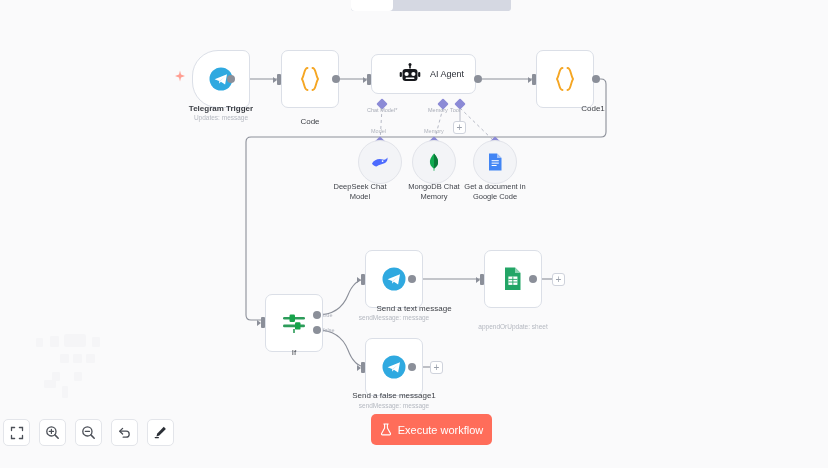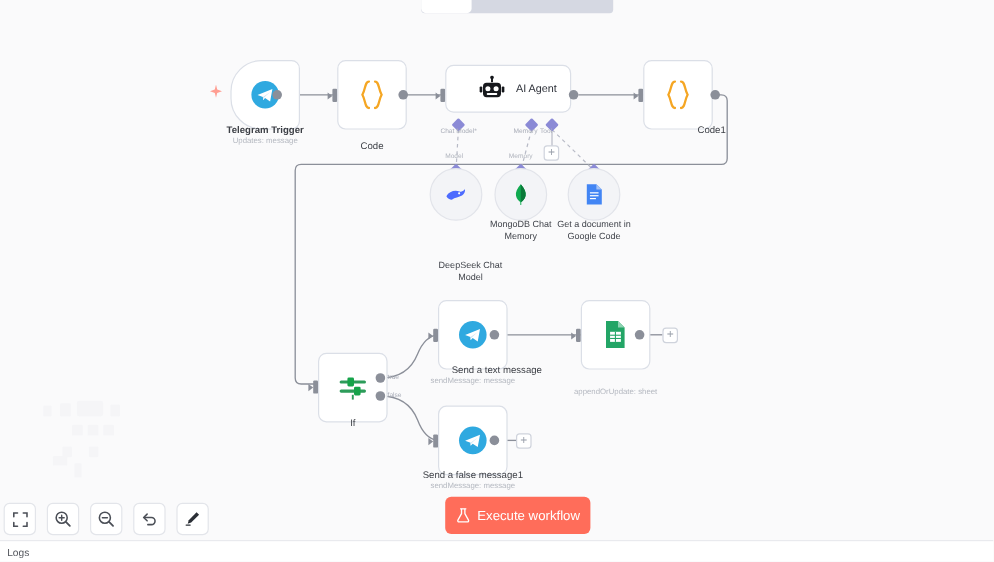--- a/index.html
+++ b/index.html
@@ -237,21 +237,21 @@
     <div class="edge-label" style="left:371px; top:128px;">Model</div>
     <div class="edge-label" style="left:424px; top:128px;">Memory</div>
 
     <div class="port-diamond" style="left:376px; top:138px;"></div>
     <div class="subnode" style="left:358px; top:140px;">
       <svg width="20" height="20" viewBox="0 0 20 20">
         <path d="M2 11.5 C4 7.5 9 6 13 7.5 C15 8.2 16.5 7 17.5 5.6 C17.8 8 16.8 10 15 11 C12.5 12.4 9 12.6 6.5 14.5 C4.8 14.3 2.8 13.2 2 11.5 Z" fill="#4d6bfe"></path>
         <circle cx="12.6" cy="9.1" r="0.9" fill="#fff"></circle>
       </svg>
     </div>
-    <div class="subnode-title" style="left:392px; top:182px;margin-top:34px;">DeepSeek Chat Model</div>
+    <div class="subnode-title" style="left:360px; top:182px;">DeepSeek Chat Model</div>
 
     <div class="port-diamond" style="left:430px; top:138px;"></div>
     <div class="subnode" style="left:412px; top:140px;">
       <svg width="20" height="20" viewBox="0 0 20 20">
         <path d="M10 1.5 C13 5 14.6 8 14 11.2 C13.5 14 11.6 15.6 10 16.5 C8.4 15.6 6.5 14 6 11.2 C5.4 8 7 5 10 1.5 Z" fill="#10aa50"></path>
         <path d="M10 1.5 C13 5 14.6 8 14 11.2 C13.5 14 11.6 15.6 10 16.5 Z" fill="#0b7a3a"></path>
         <rect x="9.6" y="15.8" width="0.8" height="3" fill="#10aa50"></rect>
       </svg>
     </div>
     <div class="subnode-title" style="left:434px; top:182px;">MongoDB Chat Memory</div>
@@ -366,17 +366,14 @@
   </div>
 
   <button class="execute-btn">
     <svg width="12" height="13" viewBox="0 0 12 13">
       <path d="M4.6 1 V5 L1.6 10.4 A1 1 0 0 0 2.5 11.9 H9.5 A1 1 0 0 0 10.4 10.4 L7.4 5 V1" stroke="#ffffff" stroke-width="1.1" fill="none" stroke-linejoin="round"></path>
       <path d="M3.8 1 H8.2" stroke="#ffffff" stroke-width="1.1" stroke-linecap="round"></path>
     </svg>
     <span>Execute workflow</span>
   </button>
 
-  <div class="logs-bar">
-    <span class="logs-label">Logs</span>
-  </div>
 
 </div>
 
 </body></html>

